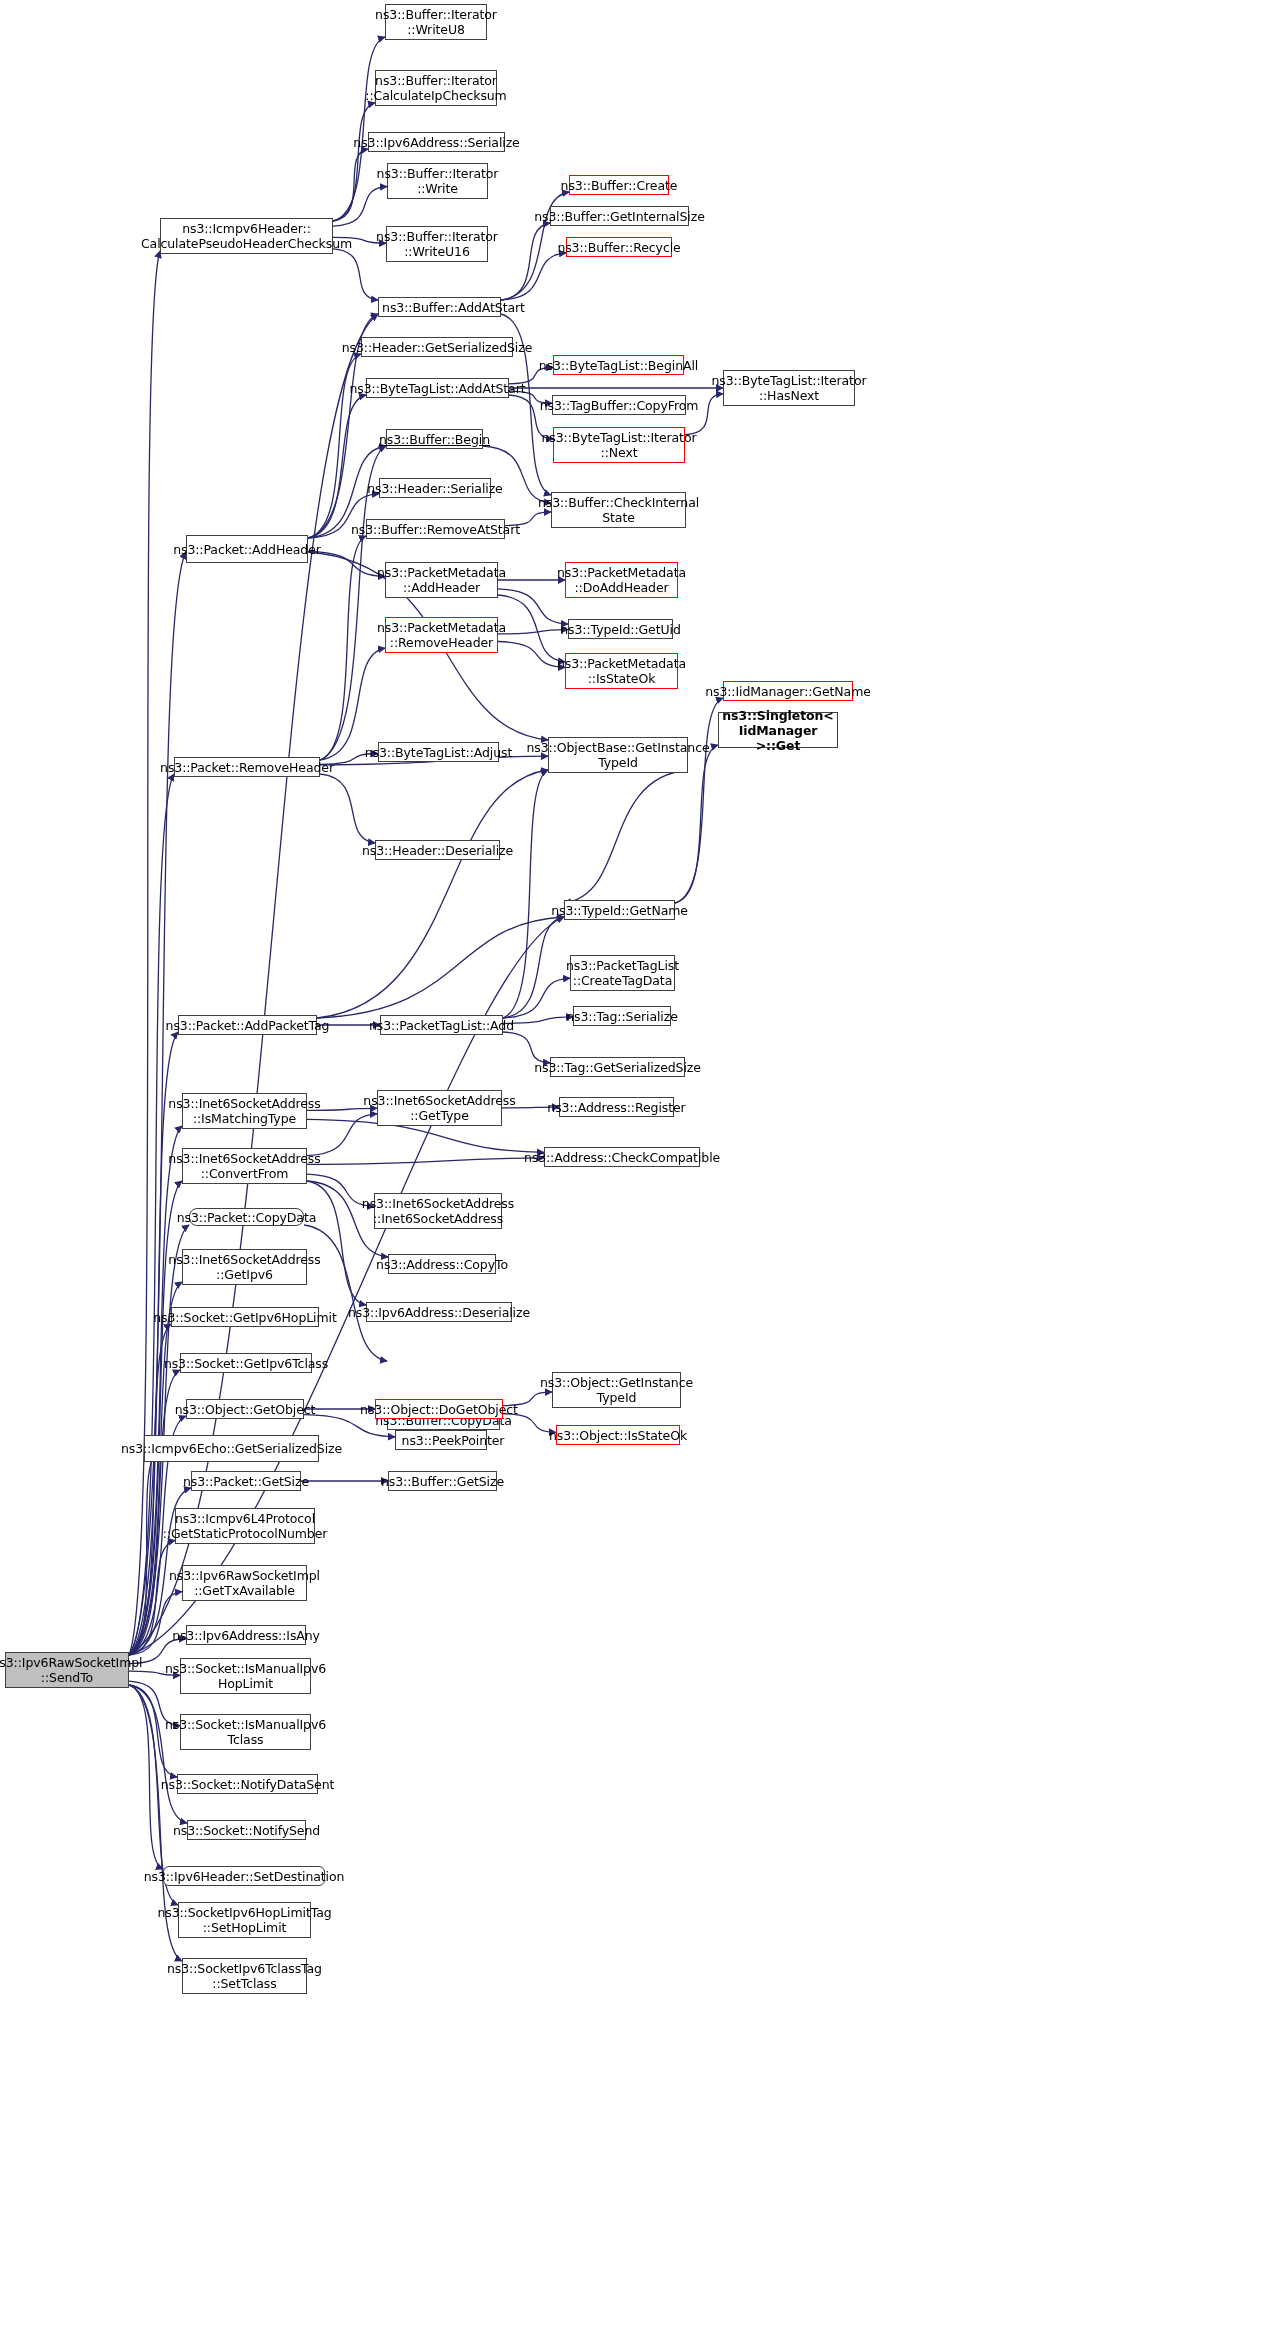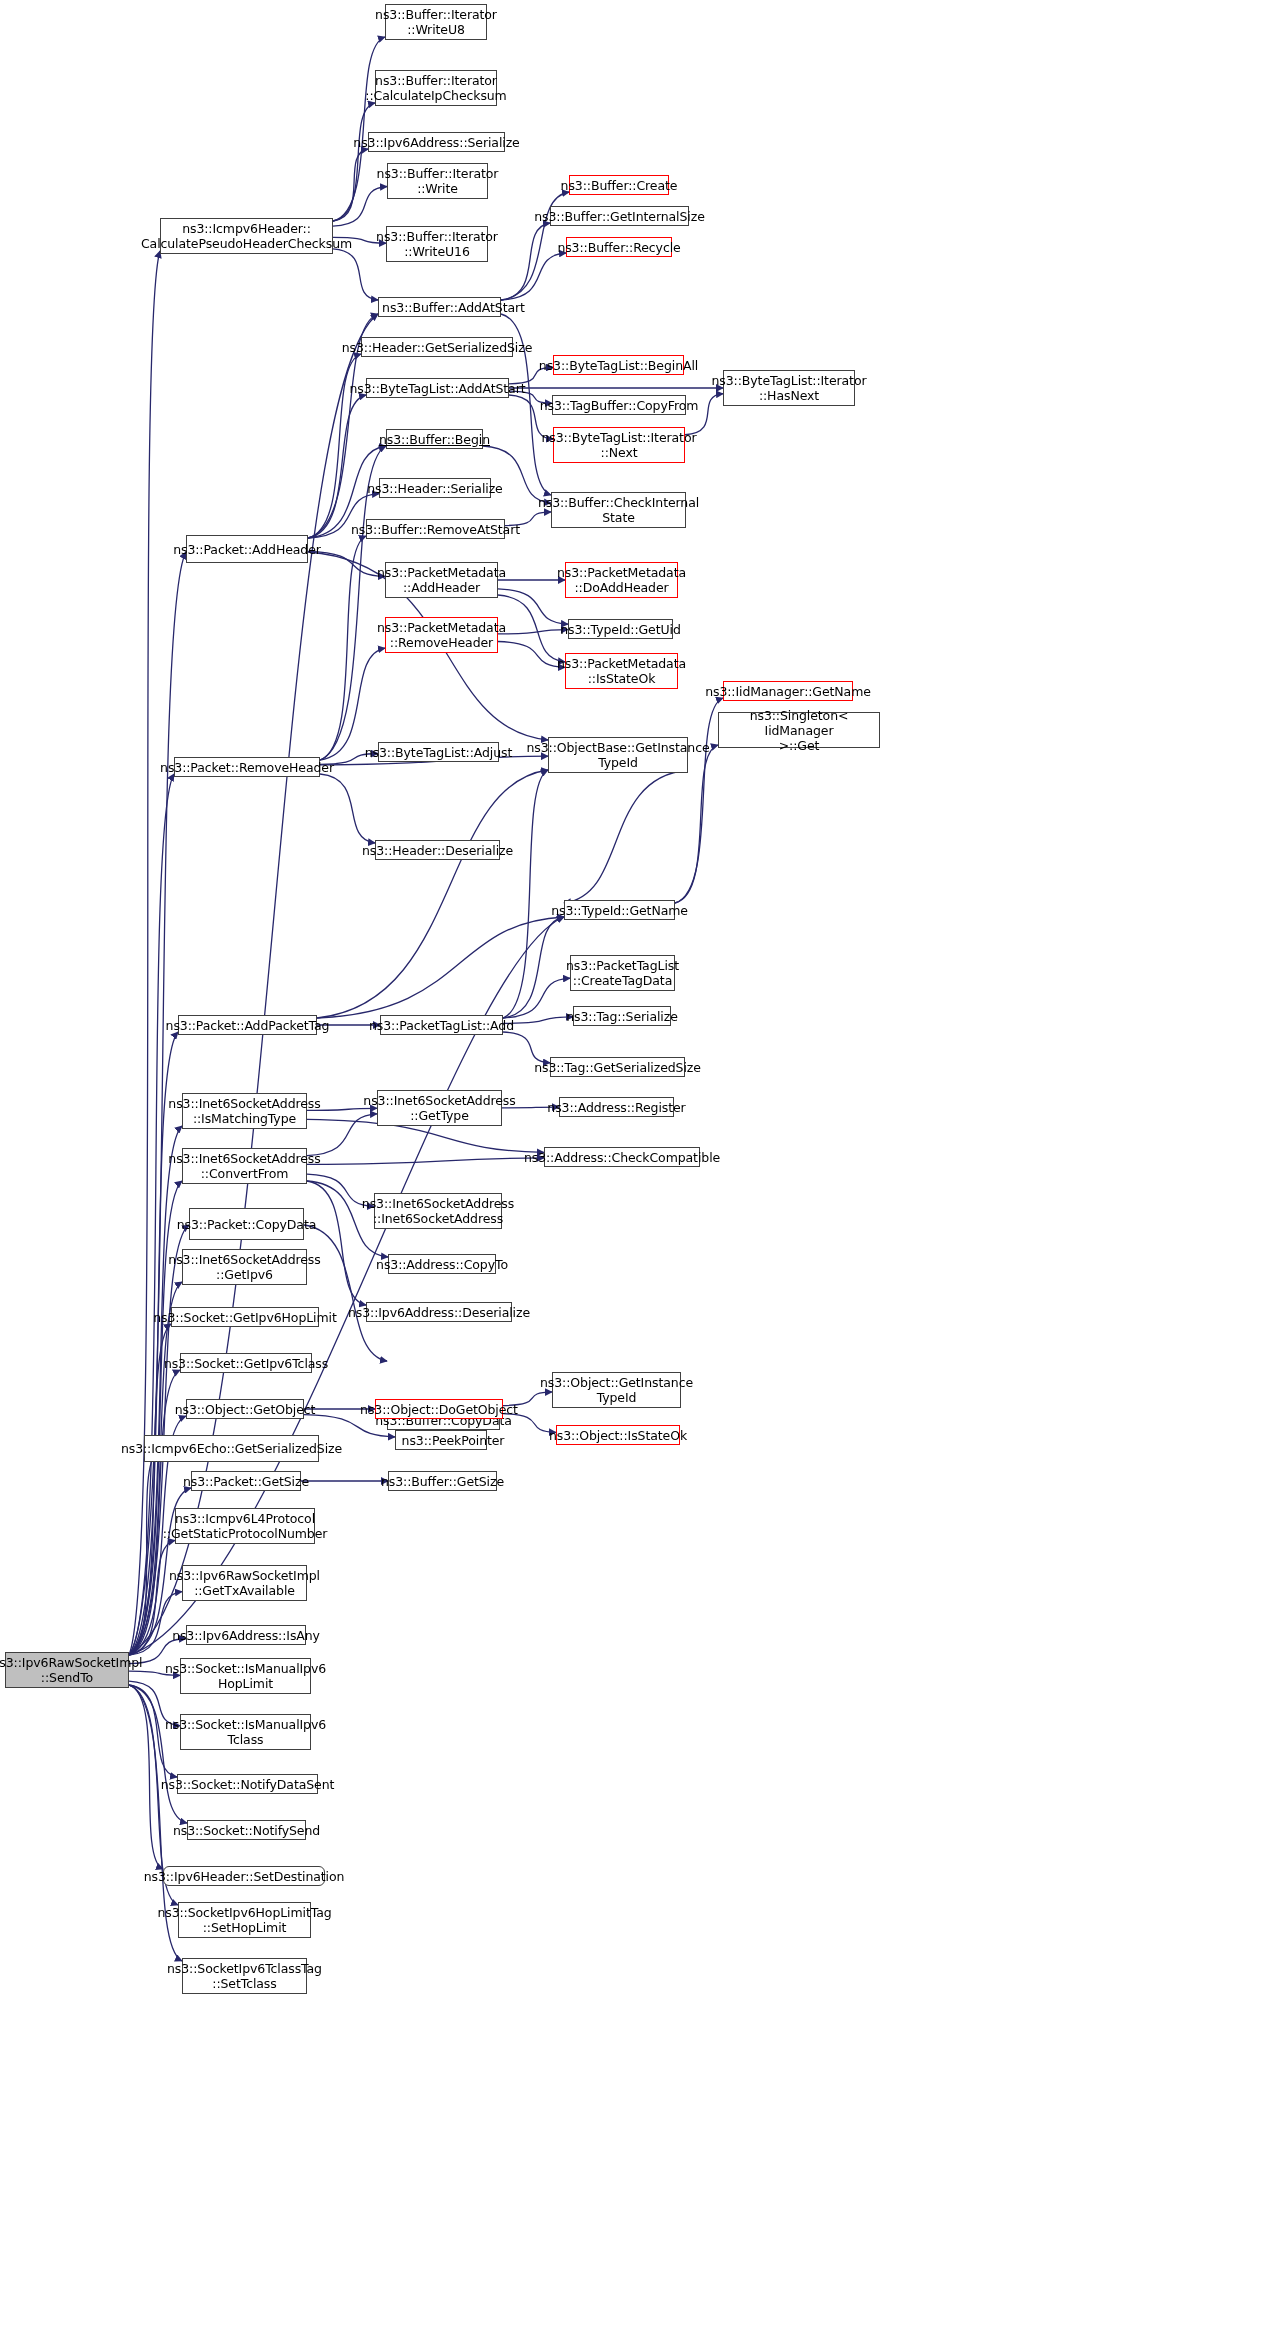--- a/index.html
+++ b/index.html
@@ -186,39 +186,39 @@
       <div class="gnode" style="left: 568px; top: 619px; width: 105px; height: 20px;">ns3::TypeId::GetUid</div>
       <div class="gnode red" style="left: 565px; top: 653px; width: 113px; height: 36px;">ns3::PacketMetadata
 ::IsStateOk</div>
       <div class="gnode" style="left: 174px; top: 757px; width: 146px; height: 20px;">ns3::Packet::RemoveHeader</div>
       <div class="gnode" style="left: 378px; top: 742px; width: 121px; height: 20px;">ns3::ByteTagList::Adjust</div>
       <div class="gnode" style="left: 548px; top: 737px; width: 140px; height: 36px;">ns3::ObjectBase::GetInstance
 TypeId</div>
       <div class="gnode" style="left: 375px; top: 840px; width: 125px; height: 20px;">ns3::Header::Deserialize</div>
       <div class="gnode" style="left: 564px; top: 900px; width: 111px; height: 20px;">ns3::TypeId::GetName</div>
       <div class="gnode red" style="left: 723px; top: 681px; width: 130px; height: 20px;">ns3::IidManager::GetName</div>
-      <div class="gnode" style="left: 718px; top: 712px; width: 162px; height: 36px;">ns3::Singleton&lt; IidManager
+      <div class="gnode" style="left: 718px; top: 712px; width: 120px; height: 36px; font-weight: bold;">ns3::Singleton&lt; IidManager
 &gt;::Get</div>
       <div class="gnode" style="left: 178px; top: 1015px; width: 139px; height: 20px;">ns3::Packet::AddPacketTag</div>
       <div class="gnode" style="left: 380px; top: 1015px; width: 123px; height: 20px;">ns3::PacketTagList::Add</div>
       <div class="gnode" style="left: 570px; top: 955px; width: 105px; height: 36px;">ns3::PacketTagList
 ::CreateTagData</div>
       <div class="gnode" style="left: 573px; top: 1006px; width: 98px; height: 20px;">ns3::Tag::Serialize</div>
       <div class="gnode" style="left: 550px; top: 1057px; width: 135px; height: 20px;">ns3::Tag::GetSerializedSize</div>
       <div class="gnode" style="left: 182px; top: 1093px; width: 125px; height: 36px;">ns3::Inet6SocketAddress
 ::IsMatchingType</div>
       <div class="gnode" style="left: 182px; top: 1148px; width: 125px; height: 36px;">ns3::Inet6SocketAddress
 ::ConvertFrom</div>
       <div class="gnode" style="left: 377px; top: 1090px; width: 125px; height: 36px;">ns3::Inet6SocketAddress
 ::GetType</div>
       <div class="gnode" style="left: 559px; top: 1097px; width: 115px; height: 20px;">ns3::Address::Register</div>
       <div class="gnode" style="left: 544px; top: 1147px; width: 156px; height: 20px;">ns3::Address::CheckCompatible</div>
       <div class="gnode" style="left: 374px; top: 1193px; width: 128px; height: 36px;">ns3::Inet6SocketAddress
 ::Inet6SocketAddress</div>
-      <div class="gnode" style="left: 189px; top: 1208px; width: 115px; height: 32px;">ns3::Packet::CopyData</div>
+      <div class="gnode" style="left: 189px; top: 1208px; width: 115px; height: 18px; border-radius: 8px;">ns3::Packet::CopyData</div>
       <div class="gnode" style="left: 388px; top: 1254px; width: 108px; height: 20px;">ns3::Address::CopyTo</div>
       <div class="gnode" style="left: 182px; top: 1249px; width: 125px; height: 36px;">ns3::Inet6SocketAddress
 ::GetIpv6</div>
       <div class="gnode" style="left: 366px; top: 1302px; width: 146px; height: 20px;">ns3::Ipv6Address::Deserialize</div>
       <div class="gnode" style="left: 171px; top: 1307px; width: 148px; height: 20px;">ns3::Socket::GetIpv6HopLimit</div>
       <div class="gnode" style="left: 387px; top: 1410px; width: 113px; height: 20px;">ns3::Buffer::CopyData</div>
       <div class="gnode" style="left: 180px; top: 1353px; width: 132px; height: 20px;">ns3::Socket::GetIpv6Tclass</div>
       <div class="gnode" style="left: 186px; top: 1399px; width: 118px; height: 20px;">ns3::Object::GetObject</div>
       <div class="gnode red" style="left: 375px; top: 1399px; width: 128px; height: 20px;">ns3::Object::DoGetObject</div>
       <div class="gnode" style="left: 552px; top: 1372px; width: 129px; height: 36px;">ns3::Object::GetInstance

